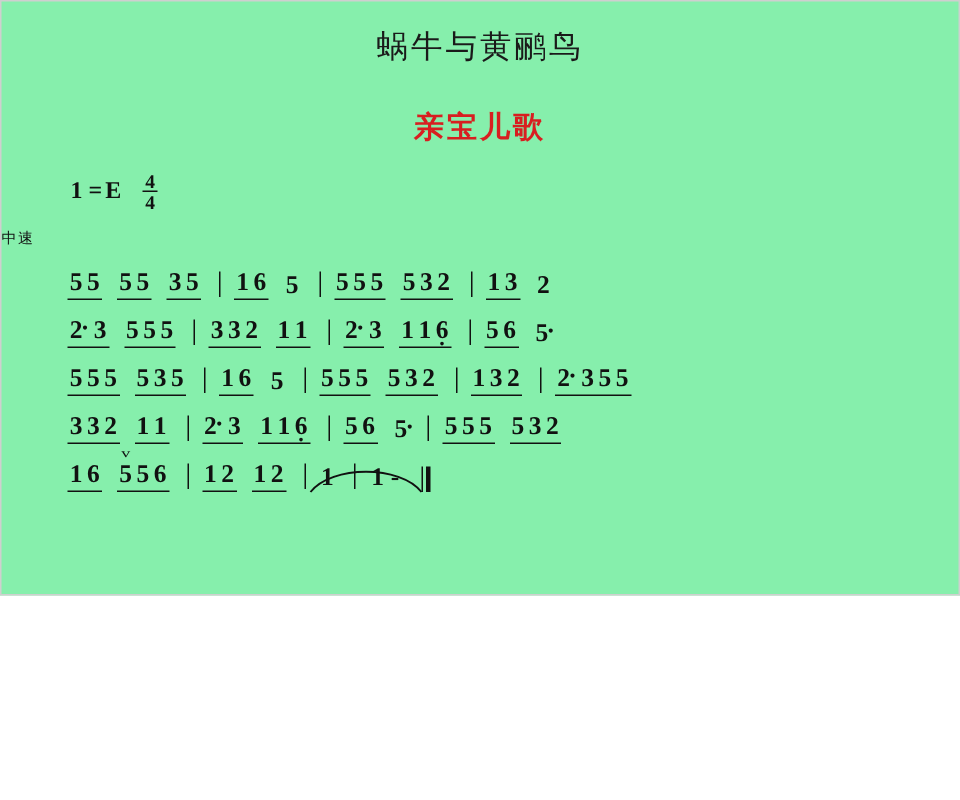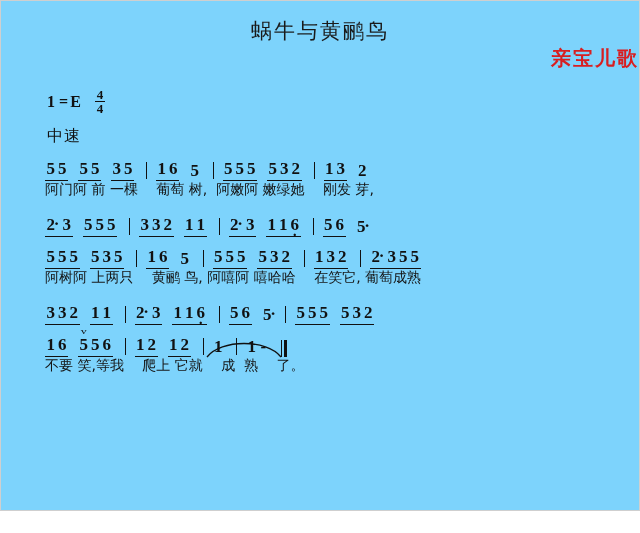--- a/index.html
+++ b/index.html
@@ -11,39 +11,40 @@
     height: 533px;
     background: #ffffff;
     font-family: "Liberation Serif", serif;
     color: #111111;
     overflow: hidden;
     position: relative;
   }
   .sheet {
     position: relative;
     width: 640px;
-    height: 511px;
+    height: 397px;
     border: 1px solid #cfcfcf;
     box-sizing: border-box;
-    background: #7dd3fc;
+    background: #86efac;
   }
   .title {
     text-align: center;
     font-size: 21px;
     letter-spacing: 2px;
     margin-top: 16px;
     color: #1a1a1a;
     font-family: "DejaVu Serif", serif;
     font-weight: 500;
   }
   .subtitle {
-    text-align: right;
+    text-align: center;
     font-size: 20px;
     color: #d81e20;
     font-weight: bold;
+    margin-top: 26px;
     letter-spacing: 2px;
     font-family: "DejaVu Sans", sans-serif;
   }
   .meta {
     margin-top: 16px;
     padding-left: 46px;
   }
   .keysig {
     display: flex;
     align-items: center;
@@ -67,23 +68,22 @@
   .frac .num {
     display: block;
     border-bottom: 1.4px solid #111;
     padding: 0 2px;
   }
   .frac .den {
     display: block;
     padding: 0 2px;
   }
   .tempo {
-    font-size: 16px;
+    font-size: 10px;
     margin-top: 10px;
-    padding-left: 46px;
     letter-spacing: 1px;
     font-family: Liberation Sans, sans-serif;
   }
   .staff {
     margin-top: 8px;
     padding-left: 44px;
     padding-right: 30px;
   }
   .line {
     margin-bottom: 6px;
@@ -217,21 +217,20 @@
         <span class="bar"></span>
         <span class="grp u1"><span class="n">1</span><span class="n">6</span></span>
         <span class="grp"><span class="n">5</span></span>
         <span class="bar"></span>
         <span class="grp u1"><span class="n">5</span><span class="n">5</span><span class="n">5</span></span>
         <span class="grp u1"><span class="n">5</span><span class="n">3</span><span class="n">2</span></span>
         <span class="bar"></span>
         <span class="grp u1"><span class="n">1</span><span class="n">3</span></span>
         <span class="grp"><span class="n">2</span></span>
       </div>
-      <div class="lyrics">阿门阿 前 一棵　 葡萄 树,  阿嫩阿 嫩绿她　 刚发 芽,</div>
     </div>
 
     <div class="line">
       <div class="notes">
         <span class="grp u1"><span class="n dotr">2</span><span class="n" style="padding-left:6px;">3</span></span>
         <span class="grp u1"><span class="n">5</span><span class="n">5</span><span class="n">5</span></span>
         <span class="bar"></span>
         <span class="grp u1"><span class="n">3</span><span class="n">3</span><span class="n">2</span></span>
         <span class="grp u1"><span class="n">1</span><span class="n">1</span></span>
         <span class="bar"></span>
@@ -251,21 +250,20 @@
         <span class="grp u1"><span class="n">1</span><span class="n">6</span></span>
         <span class="grp"><span class="n">5</span></span>
         <span class="bar"></span>
         <span class="grp u1"><span class="n">5</span><span class="n">5</span><span class="n">5</span></span>
         <span class="grp u1"><span class="n">5</span><span class="n">3</span><span class="n">2</span></span>
         <span class="bar"></span>
         <span class="grp u1"><span class="n">1</span><span class="n">3</span><span class="n">2</span></span>
         <span class="bar"></span>
         <span class="grp u1"><span class="n dotr">2</span><span class="n" style="padding-left:6px;">3</span><span class="n">5</span><span class="n">5</span></span>
       </div>
-      <div class="lyrics">阿树阿 上两只　 黄鹂 鸟, 阿嘻阿 嘻哈哈　 在笑它, 葡萄成熟</div>
     </div>
 
     <div class="line">
       <div class="notes">
         <span class="grp u1"><span class="n">3</span><span class="n">3</span><span class="n">2</span></span>
         <span class="grp u1"><span class="n">1</span><span class="n">1</span></span>
         <span class="bar"></span>
         <span class="grp u1"><span class="n dotr">2</span><span class="n" style="padding-left:6px;">3</span></span>
         <span class="grp u1"><span class="n">1</span><span class="n">1</span><span class="n dotd">6</span></span>
         <span class="bar"></span>
@@ -290,17 +288,16 @@
             <svg width="78" height="22" viewBox="0 0 78 22">
                 <path d="M2 20 C 16 2, 62 2, 76 20" fill="none" stroke="#111" stroke-width="1.3"></path>
               </svg>
           </span>
           <span class="n">1</span>
         </span>
         <span class="bar"></span>
         <span class="grp"><span class="n">1</span><span class="dash">-</span></span>
         <span class="endbar"><i></i><i class="thick"></i></span>
       </div>
-      <div class="lyrics">不要 笑,等我　 爬上 它就　 成  熟　 了。</div>
     </div>
 
   </div>
 </div>
 
 </body></html>

